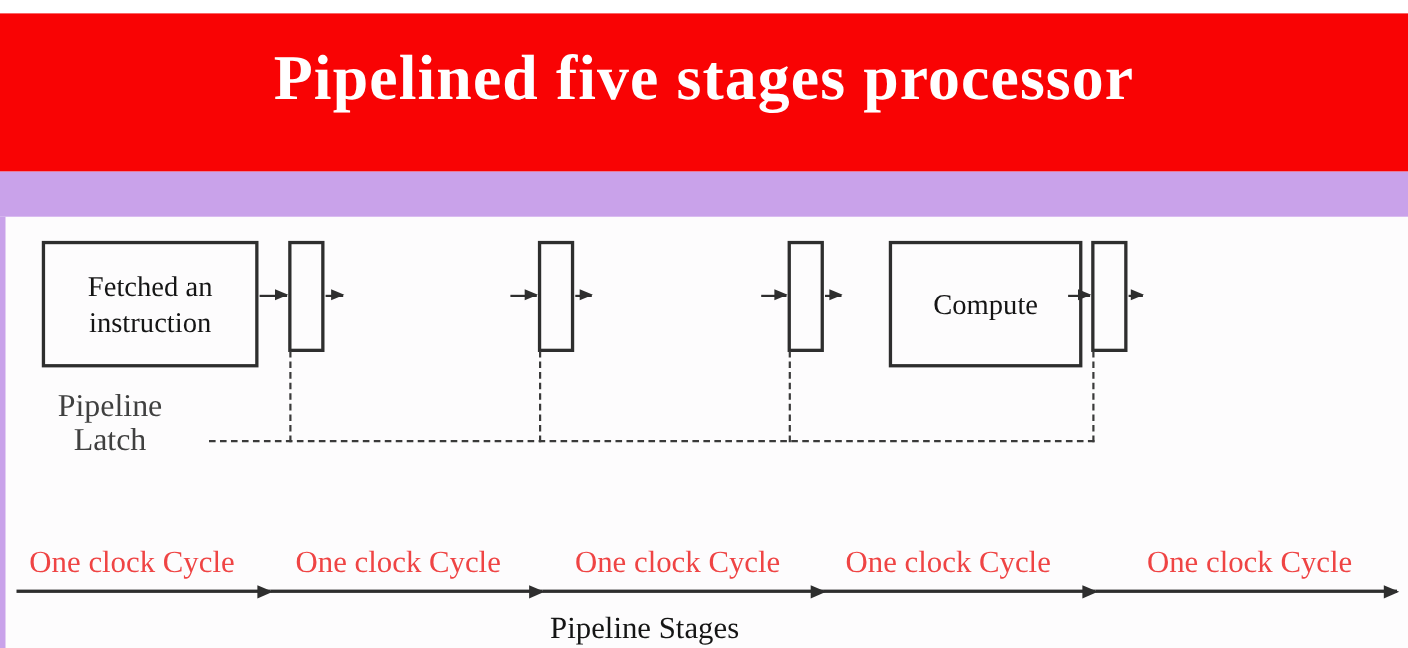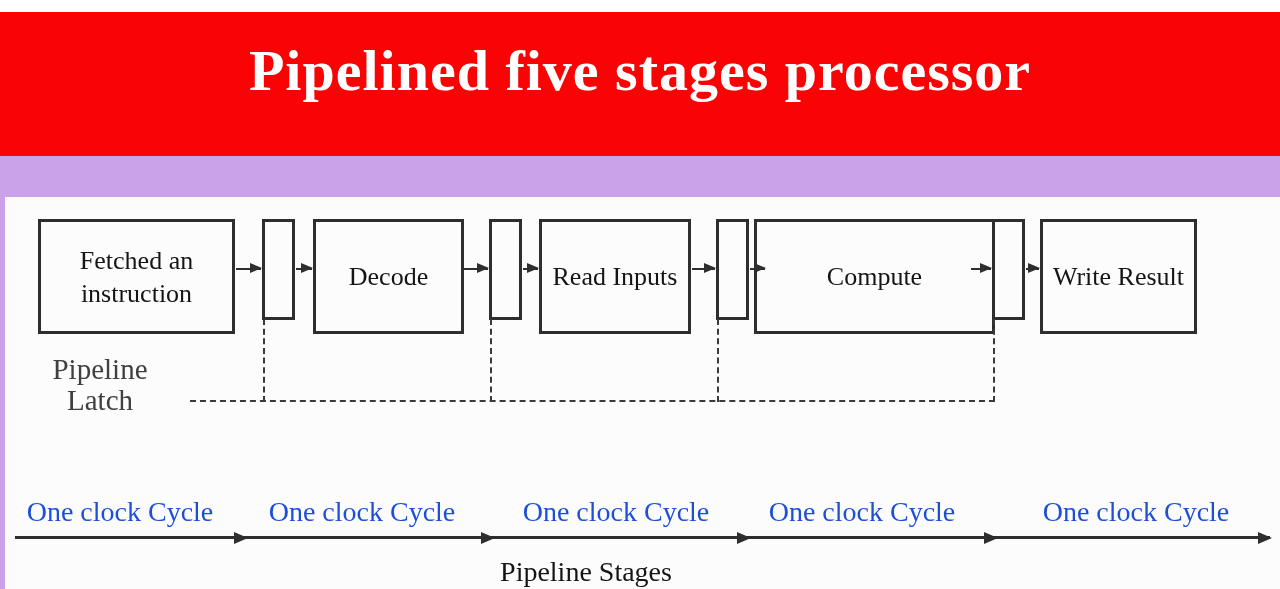--- a/index.html
+++ b/index.html
@@ -71,21 +71,21 @@
     position:absolute;top:388px;left:190px;width:805px;height:0;
     border-top:2px dashed #3a3a3a;
   }
   .latch-label{
     position:absolute;left:40px;top:342px;width:120px;
     font-size:29px;line-height:31px;text-align:center;color:#404040;
   }
   
   .tl-label{
     position:absolute;top:484px;width:220px;
-    font-size:28px;text-align:center;color:#1d4ed8;white-space:nowrap;
+    font-size:28px;text-align:center;color:#ef4444;white-space:nowrap;
   }
   .tl-caption{
     position:absolute;left:476px;top:544px;width:220px;
     font-size:28px;text-align:center;color:#151515;white-space:nowrap;
   }
 </style>
 </head>
 <body>
 
 <div class="stage">
@@ -94,31 +94,22 @@
     <h1>Pipelined five stages processor</h1>
   </header>
 
   <div class="strip"></div>
   <div class="edge-left"></div>
   <div class="edge-bottom"></div>
 
   <div class="box" style="left:38px;width:197px">
     <span>Fetched an instruction</span>
   </div>
-  <div class="box" style="left:313px;width:151px">
-    <span>Decode</span>
-  </div>
-  <div class="box" style="left:539px;width:152px">
-    <span>Read Inputs</span>
-  </div>
-  <div class="box" style="left:754px;width:241px">
+  <div class="box" style="left:808px;width:176px">
     <span>Compute</span>
-  </div>
-  <div class="box" style="left:1040px;width:157px">
-    <span>Write Result</span>
   </div>
 
   <div class="latch" style="left:262px"></div>
   <div class="latch" style="left:489px"></div>
   <div class="latch" style="left:716px"></div>
   <div class="latch" style="left:992px"></div>
 
   <div class="arrow" style="left:236px;top:256px;width:25px"></div>
   <div class="arrow" style="left:296px;top:256px;width:16px"></div>
   <div class="arrow" style="left:464px;top:256px;width:24px"></div>

